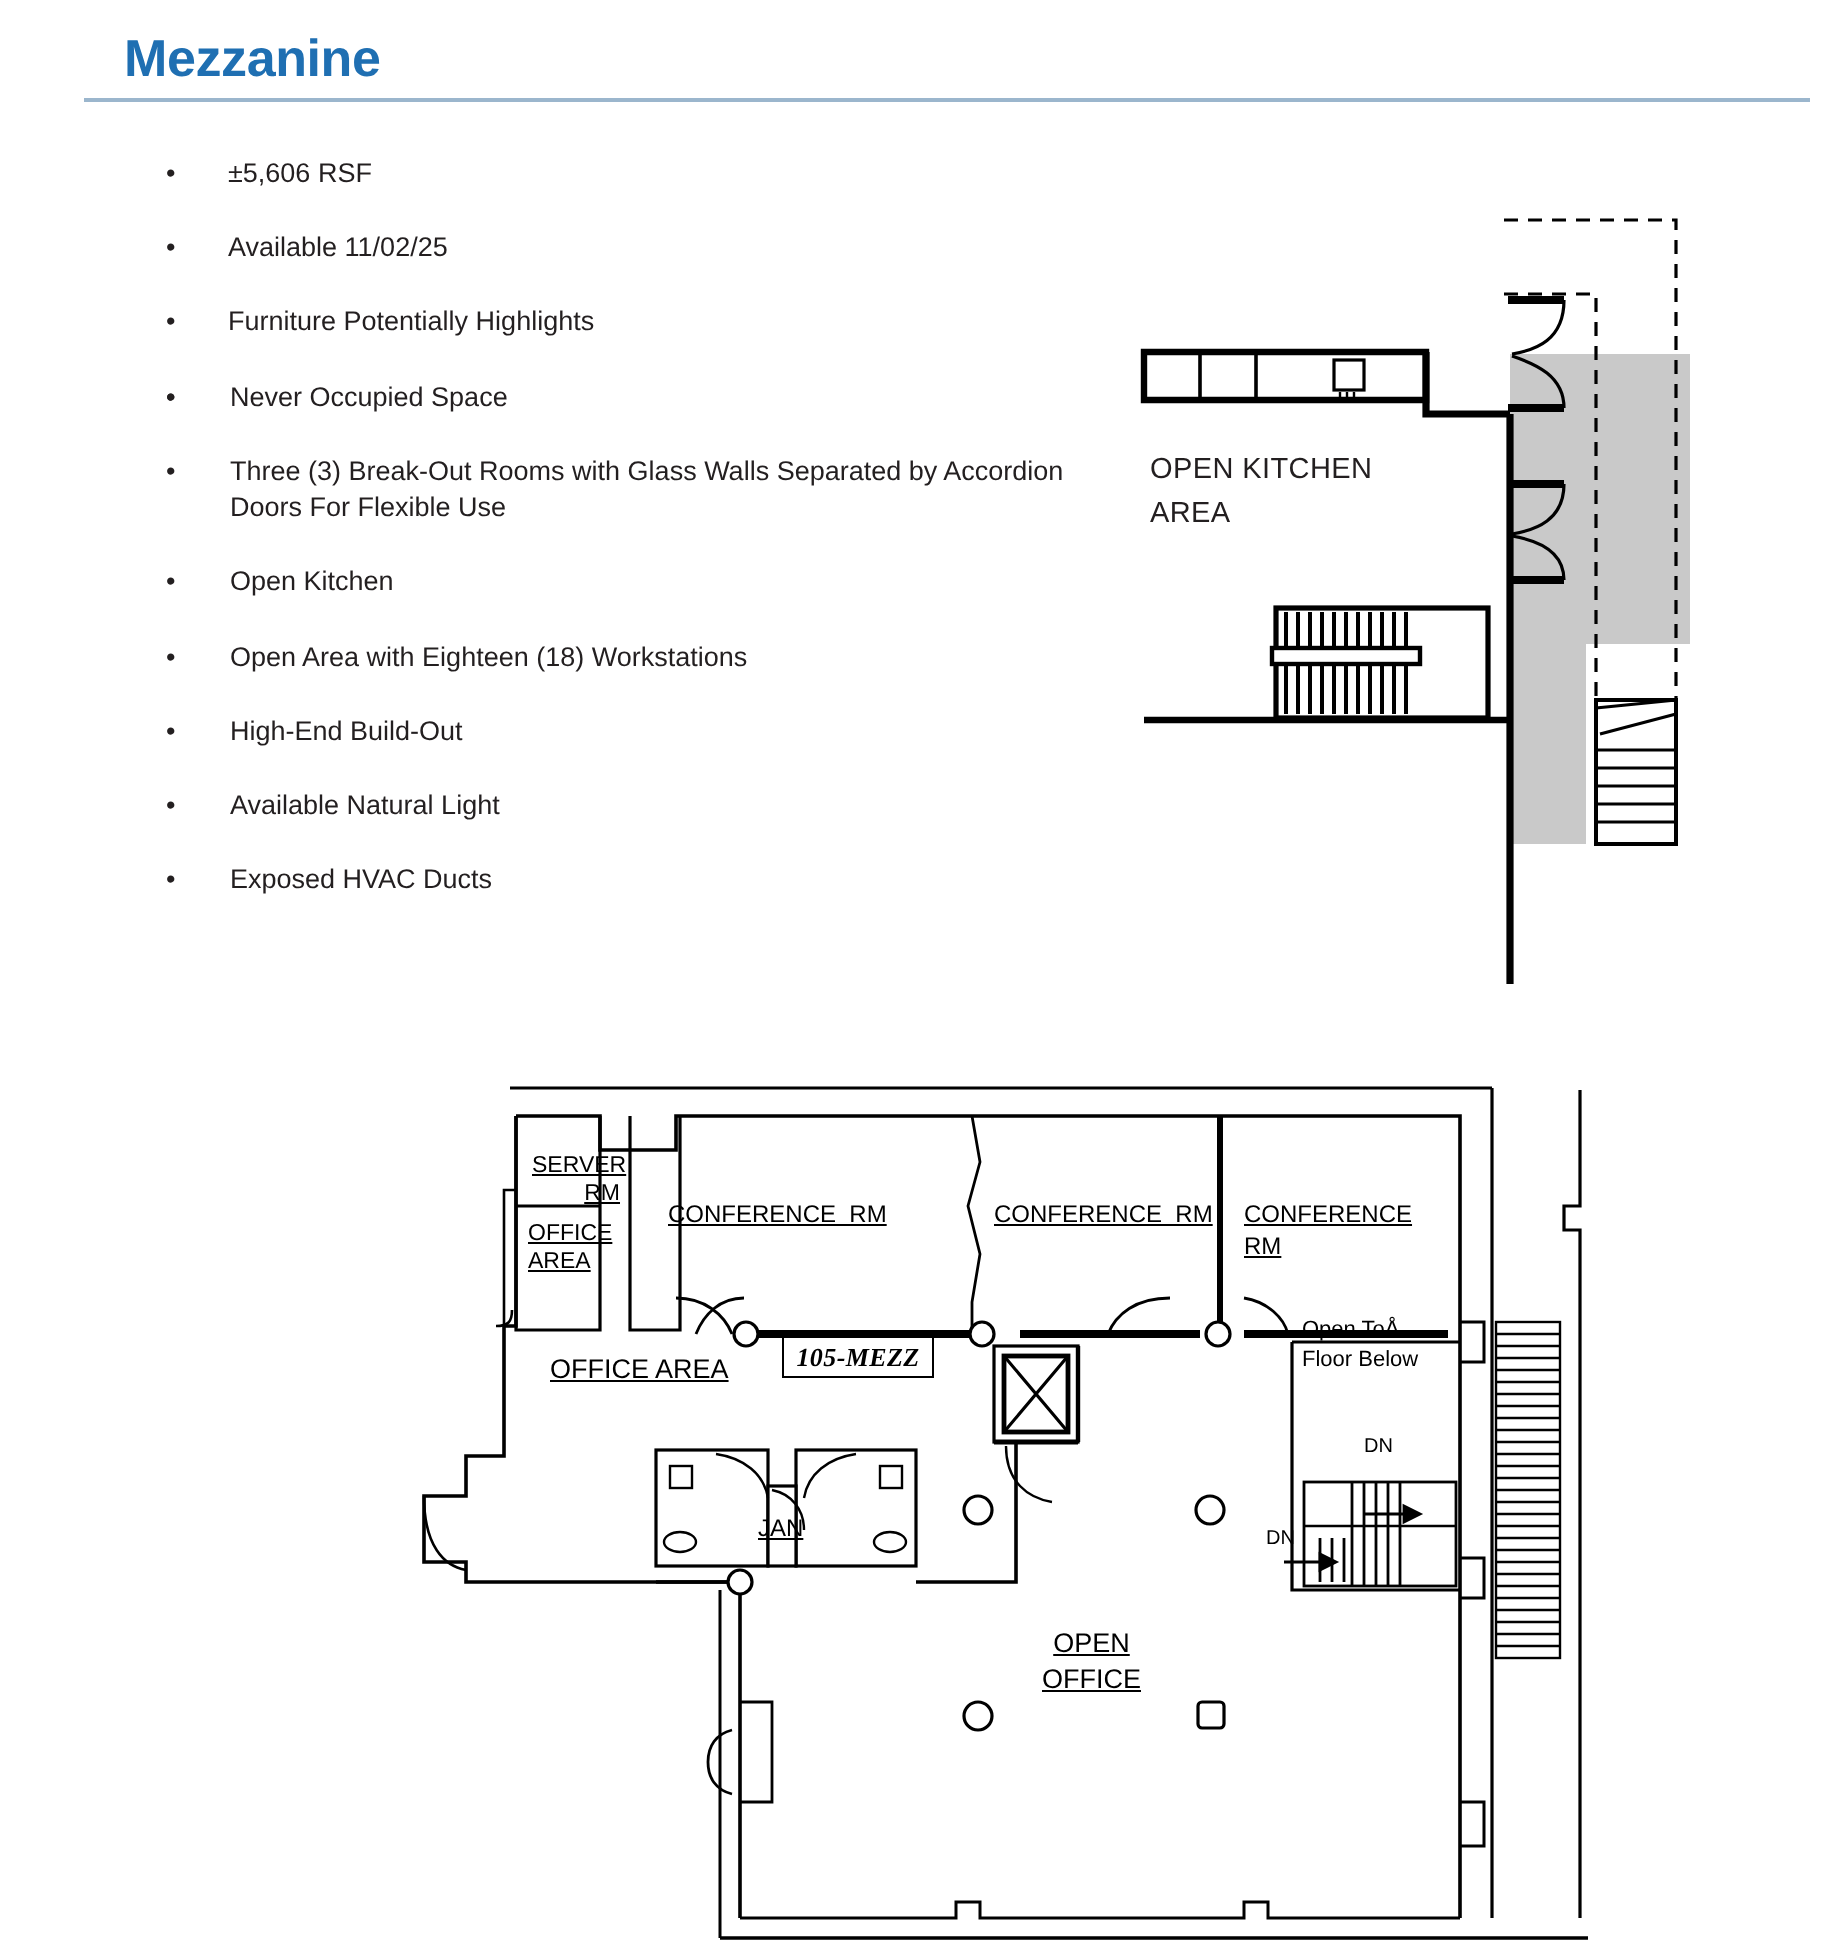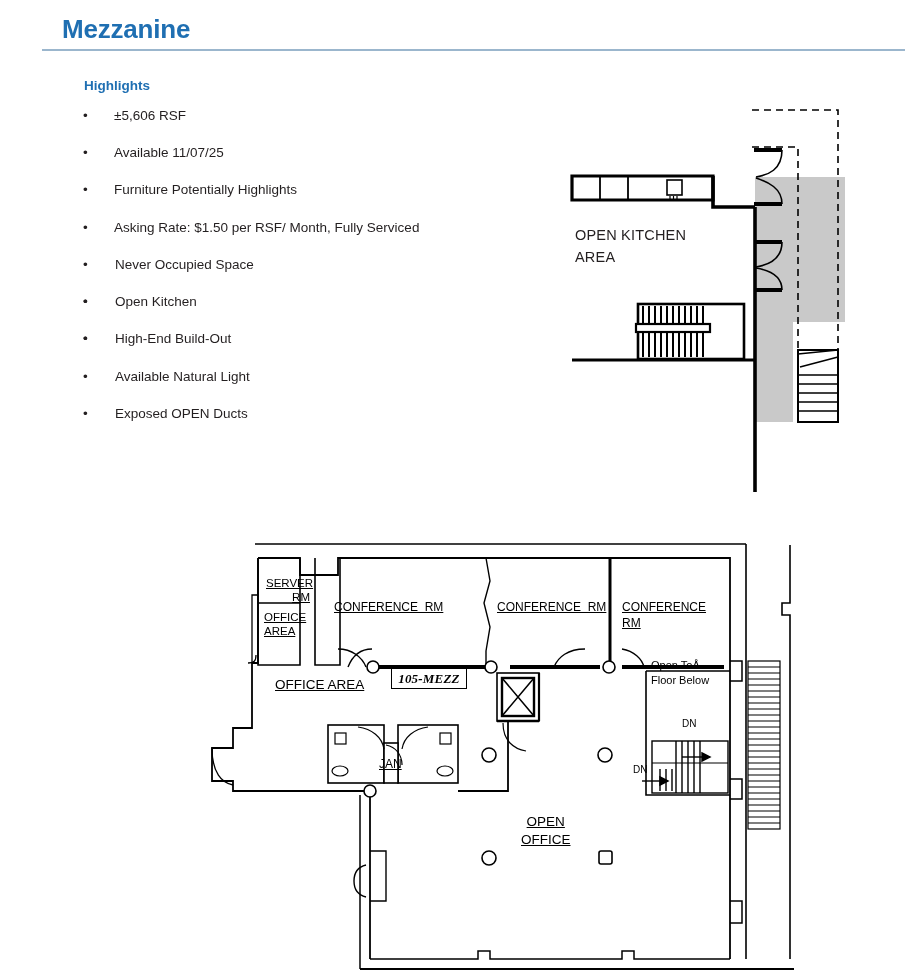--- a/index.html
+++ b/index.html
@@ -129,38 +129,37 @@
   }
 </style>
 </head>
 <body>
 
 <div id="page-title">Mezzanine</div>
 <div id="title-rule"></div>
 
 <div id="spec-column">
 
-  <div class="section-heading">Highlights</div>
 
   <ul class="bullets" id="highlights-list">
     <li><span class="bullet-dot">•</span><span>±5,606 RSF</span></li>
-    <li><span class="bullet-dot">•</span><span>Available 11/07/25</span></li>
+    <li><span class="bullet-dot">•</span><span>Available 11/02/25</span></li>
     <li><span class="bullet-dot">•</span><span>Furniture Potentially Highlights</span></li>
-    <li><span class="bullet-dot">•</span><span>Asking Rate: $1.50 per RSF/ Month, Fully Serviced</span></li>
+    <li><span class="bullet-dot">•</span></li>
   </ul>
 
 
   <ul class="bullets spec" id="spec-list">
     <li><span class="bullet-dot">•</span><span>Never Occupied Space</span></li>
-    <li><span class="bullet-dot">•</span></li>
+    <li><span class="bullet-dot">•</span><span>Three (3) Break-Out Rooms with Glass Walls Separated by Accordion Doors For Flexible Use</span></li>
     <li><span class="bullet-dot">•</span><span>Open Kitchen</span></li>
-    <li><span class="bullet-dot">•</span></li>
+    <li><span class="bullet-dot">•</span><span>Open Area with Eighteen (18) Workstations</span></li>
     <li><span class="bullet-dot">•</span><span>High-End Build-Out</span></li>
     <li><span class="bullet-dot">•</span><span>Available Natural Light</span></li>
-    <li><span class="bullet-dot">•</span><span>Exposed OPEN Ducts</span></li>
+    <li><span class="bullet-dot">•</span><span>Exposed HVAC Ducts</span></li>
   </ul>
 </div>
 
 <svg id="kitchen-plan" viewBox="0 0 367 412">
 
   <rect x="205" y="85" width="90" height="145" fill="#c9c9c9"></rect>
   <rect x="205" y="230" width="38" height="100" fill="#c9c9c9"></rect>
 
   <g fill="none" stroke="#000" stroke-width="1.6" stroke-dasharray="7 5">
     <path d="M202 18 L288 18 L288 330"></path>

